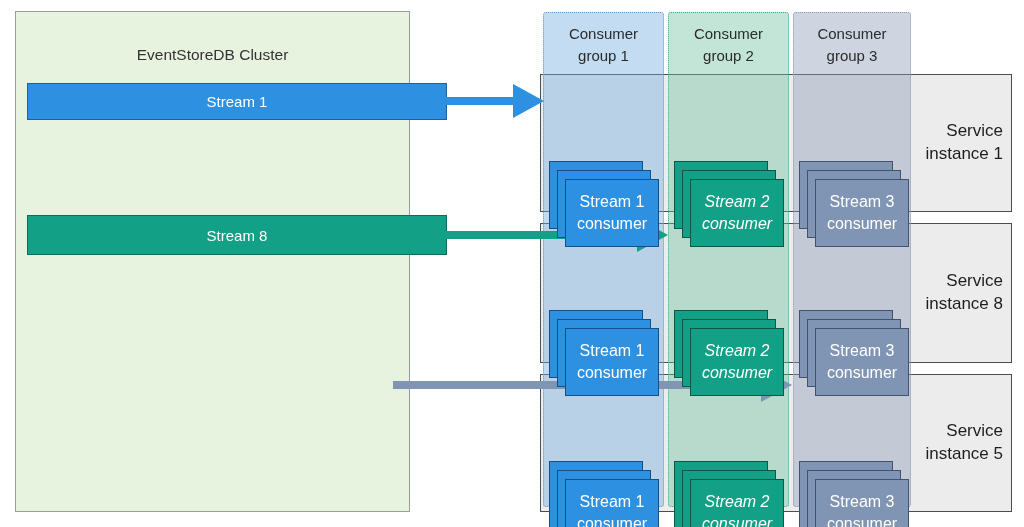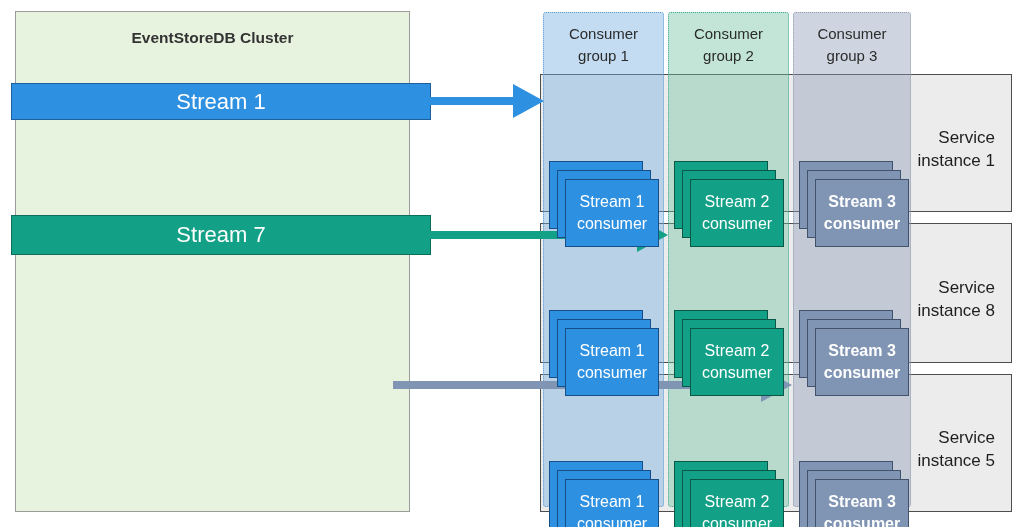--- a/index.html
+++ b/index.html
@@ -2,35 +2,35 @@
 <html style="--s1: #2e90e0; --s1b: #1e5f9e; --s2: #12a086; --s2b: #0c6e5a; --s3: #8095b3; --s3b: #5c6e8c;"><head>
 <meta charset="utf-8">
 <style>
   html,body{margin:0;padding:0;background:#ffffff;}
   body{width:1024px;height:527px;position:relative;font-family:"Liberation Sans",sans-serif;}
   .canvas{position:absolute;left:0;top:0;width:1024px;height:527px;overflow:hidden;}
 
   
   .cluster{position:absolute;left:15px;top:11px;width:395px;height:501px;
     background:#e7f3df;border:1.5px solid #9b9b9b;box-sizing:border-box;z-index:1;}
-  .cluster-title{margin-top:17px;text-align:center;font-size:15.5px;color:#333;font-weight:bold;}
+  .cluster-title{margin-top:34px;text-align:center;font-size:15.5px;color:#333;}
 
   
-  .stream-bar{position:absolute;left:11px;width:420px;box-sizing:border-box;z-index:2;
-    display:flex;align-items:center;justify-content:center;color:#fff;font-size:22px;}
+  .stream-bar{position:absolute;left:27px;width:420px;box-sizing:border-box;z-index:2;
+    display:flex;align-items:center;justify-content:center;color:#fff;font-size:15px;}
   .sb1{top:83px;height:37px;background:var(--s1);border:1.5px solid var(--s1b);}
   .sb2{top:215px;height:40px;background:var(--s2);border:1.5px solid var(--s2b);}
   .sb3{top:365px;height:41px;background:var(--s3);border:1.5px solid var(--s3b);}
 
   
   .svc-row{position:absolute;left:540px;width:472px;background:#ececec;
     border:1.5px solid #4d4d4d;box-sizing:border-box;z-index:1;}
   .r1{top:74px;height:138px}.r2{top:223px;height:140px}.r3{top:374px;height:138px}
-  .svc-label{position:absolute;right:16px;top:50%;transform:translateY(-50%);
-    width:100px;text-align:right;font-size:17px;color:#1e1e1e;line-height:1.35;margin-top:7px;}
+  .svc-label{position:absolute;right:8px;top:50%;transform:translateY(-50%);
+    width:100px;text-align:right;font-size:17px;color:#1e1e1e;line-height:1.35;}
 
   
   .cg-col{position:absolute;top:12px;height:495px;border-radius:3px;box-sizing:border-box;z-index:2;}
   .cg1{left:543px;width:121px;background:rgba(112,172,224,0.42);border:1.6px dotted #5c9bd3;}
   .cg2{left:668px;width:121px;background:rgba(110,193,160,0.42);border:1.6px dotted #3fa98e;}
   .cg3{left:793px;width:118px;background:rgba(138,155,181,0.42);border:1.6px dotted #8d9ab0;}
   .cg-header{margin:10px auto 0;width:92px;text-align:center;font-size:15px;line-height:1.45;color:#2b2b2b;}
 
   
   .arrow{position:absolute;left:0;top:0;width:0;height:0;z-index:3;}
@@ -44,35 +44,35 @@
   .a3 .head{left:761px;top:368px;border-left:31px solid var(--s3);}
 
   
   .stack{position:absolute;width:112px;height:88px;z-index:4;margin-top:47px;}
   .stack .card{position:absolute;width:94px;height:68px;box-sizing:border-box;border:1.5px solid;}
   .card.back{left:0;top:0;}
   .card.mid{left:8px;top:9px;}
   .card.front{left:16px;top:18px;display:flex;align-items:center;justify-content:center;
     text-align:center;color:#fff;font-size:16px;line-height:1.4;padding:0 2px;}
   .sc1 .card{background:var(--s1);border-color:#174e85;}
-  .sc2 .card{background:var(--s2);border-color:#0a5846;}
-  .sc3 .card{background:var(--s3);border-color:#42526b;font-weight:bold;}
+  .sc2 .card{background:var(--s2);border-color:#0a5846;font-style:italic;}
+  .sc3 .card{background:var(--s3);border-color:#42526b;}
   .pc1{left:549px}.pc2{left:674px}.pc3{left:799px}
   .pr1{top:114px}.pr2{top:263px}.pr3{top:414px}
 </style>
 </head>
 <body>
 
 <div class="canvas">
 
   <div class="cluster">
     <div class="cluster-title">EventStoreDB Cluster</div>
   </div>
   <div class="stream-bar sb1">Stream 1</div>
-  <div class="stream-bar sb2">Stream 7</div>
+  <div class="stream-bar sb2">Stream 8</div>
 
   <div class="svc-row r1">
     <div class="svc-label">Service instance 1</div>
   </div>
   <div class="svc-row r2">
     <div class="svc-label">Service instance 8</div>
   </div>
   <div class="svc-row r3">
     <div class="svc-label">Service instance 5</div>
   </div>

